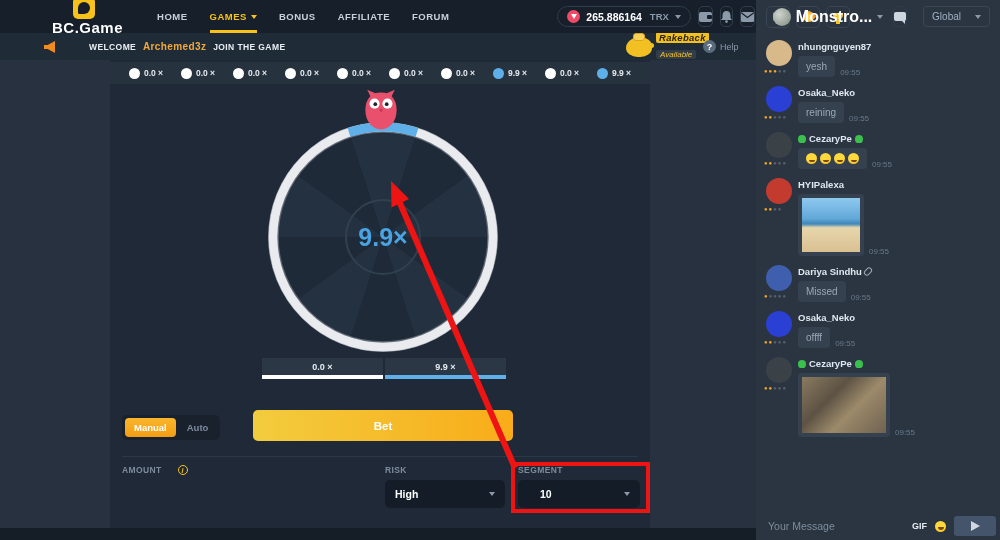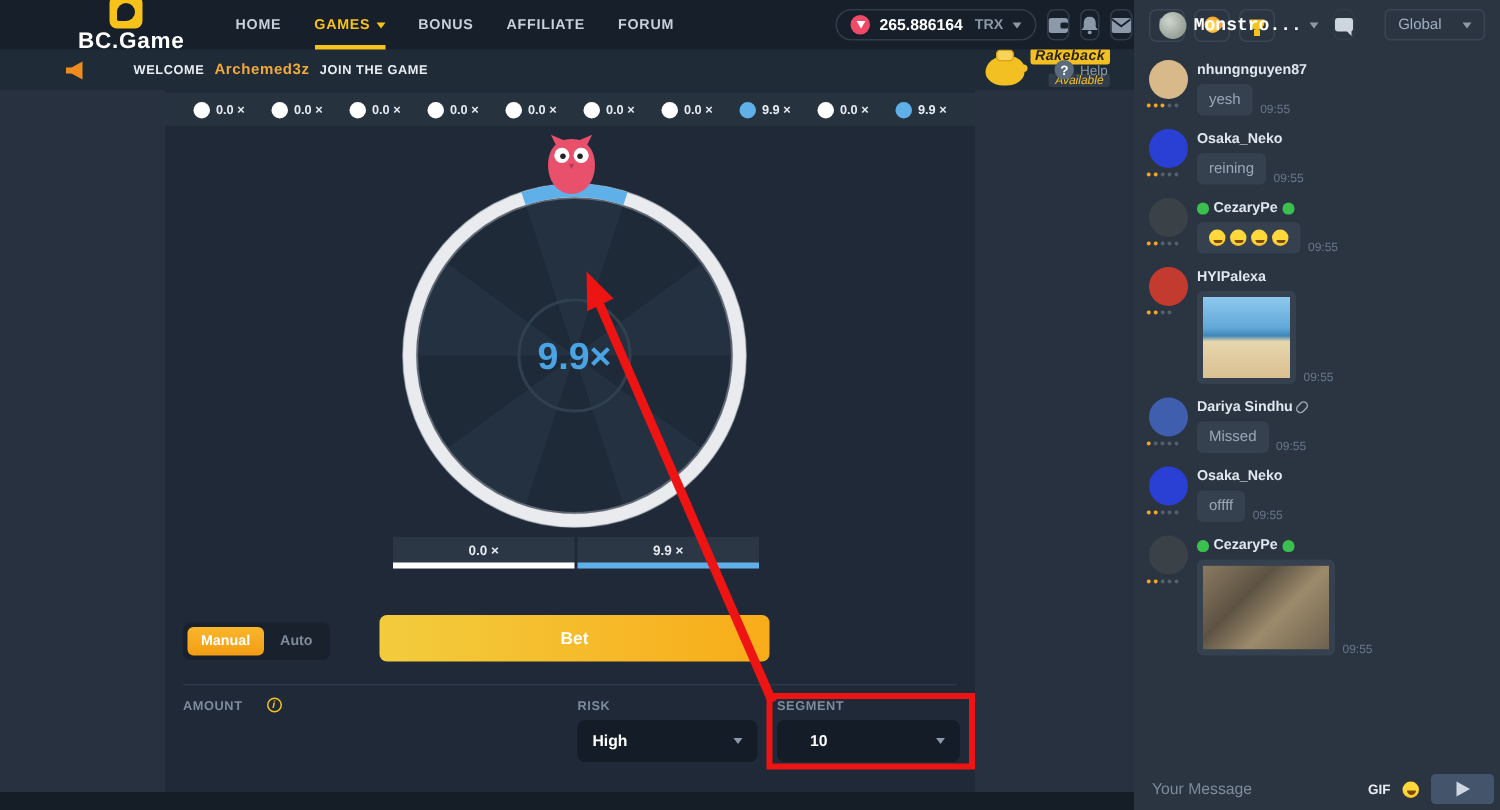--- a/index.html
+++ b/index.html
@@ -28,36 +28,36 @@
   .coin { width:13px; height:13px; border-radius:50%; background:#ef4b66; position:relative; flex:none; }
   .coin::after { content:""; position:absolute; left:3.5px; top:4px; width:0; height:0;
     border-left:3px solid transparent; border-right:3px solid transparent; border-top:5px solid #fff; }
   .balance-val { color:#fff; font-size:10.5px; font-weight:bold; }
   .balance-cur { color:#8b99a8; font-size:9.5px; font-weight:bold; margin-left:2px; }
   .icon-btn { width:24px; height:21px; border:1px solid #303d4b; border-radius:5px; display:flex;
     align-items:center; justify-content:center; margin-left:7px; cursor:pointer; }
   .icon-btn svg { display:block; }
   .user-box { display:flex; align-items:center; gap:5px; margin-left:18px; cursor:pointer; }
   .avatar-sm { width:18px; height:18px; border-radius:50%; background:radial-gradient(circle at 35% 35%, #cfd4cf, #7d8a7d); }
-  .user-name { color:#fff; font-size:12px; font-weight:bold;font-family:Liberation Mono, monospace; }
+  .user-name { color:#fff; font-size:16px; font-weight:bold; }
   .bubble-btn { width:24px; height:21px; border:1px solid #303d4b; border-radius:5px; margin-left:10px;
     display:flex; align-items:center; justify-content:center; cursor:pointer; }
   .bubble-shape { width:12px; height:9px; background:#cdd6de; border-radius:2px; position:relative; }
   .bubble-shape::after { content:""; position:absolute; right:1px; bottom:-3px; width:0; height:0;
     border-top:4px solid #cdd6de; border-left:4px solid transparent; }
 
   
   .banner { position:absolute; left:0; top:33px; width:756px; height:27px; background:#202b38;
     display:flex; align-items:center; z-index:9; }
   .megaphone { width:0; height:0; margin-left:44px; border-top:6px solid transparent; border-bottom:6px solid transparent;
     border-right:11px solid #f08c1e; position:relative; }
   .megaphone::after { content:""; position:absolute; left:0; top:-2px; width:4px; height:4px; background:#f08c1e; }
   .banner-text { margin-left:34px; font-size:8.5px; font-weight:bold; color:#e9eef3; letter-spacing:.4px; }
   .banner-user { color:#f0a93c; font-size:10px; margin:0 4px; }
-  .rakeback { position:absolute; left:657px; top:0; height:27px; display:flex; align-items:center;text-align:right; }
+  .rakeback { position:absolute; left:626px; top:0; height:27px; display:flex; align-items:center; }
   .piggy { width:26px; height:20px; background:#f3c024; border-radius:55% 45% 45% 45%; position:relative; }
   .piggy::before { content:""; position:absolute; left:7px; top:-4px; width:10px; height:6px;
     background:#f7d35c; border-radius:3px; border:1px solid #d9a714; }
   .piggy::after { content:""; position:absolute; right:-2px; top:6px; width:5px; height:5px; background:#f3c024; border-radius:50%; }
   .rb-lines { margin-left:4px; }
   .rb-title { font-size:9.5px; font-weight:bold; font-style:italic; color:#2a2416; background:#f3c024;
     padding:0 3px; border-radius:2px; letter-spacing:.3px; }
   .rb-sub { font-size:8px; font-style:italic; color:#f3c024; background:#323d49; padding:0 4px;
     border-radius:2px; margin-top:1px; display:inline-block; }
   .help-box { position:absolute; left:703px; top:0; height:27px; display:flex; align-items:center; gap:4px; }

